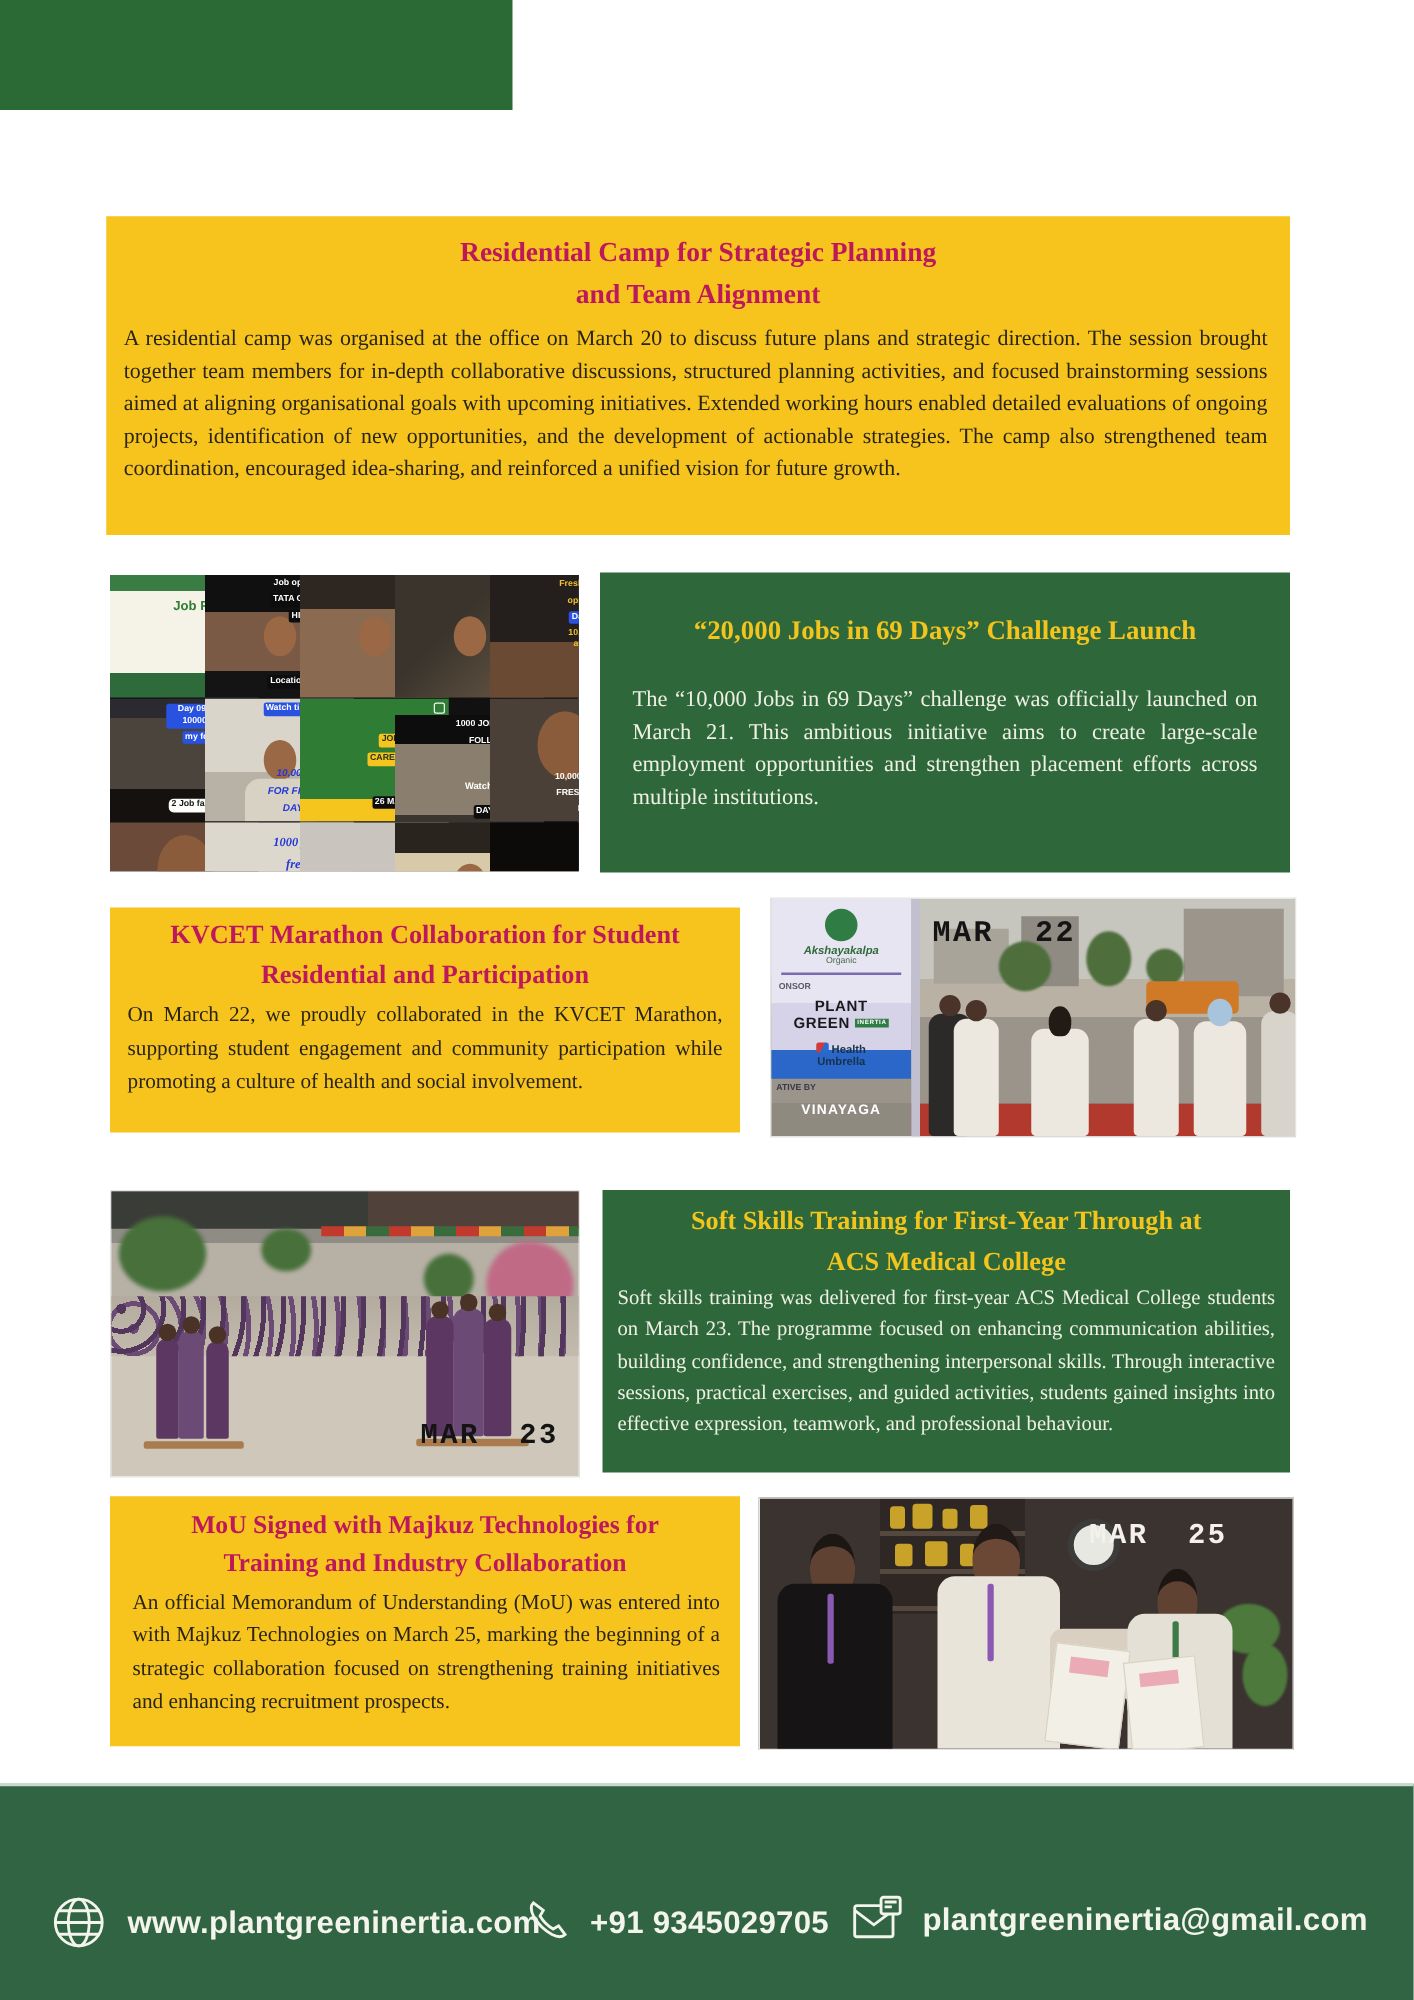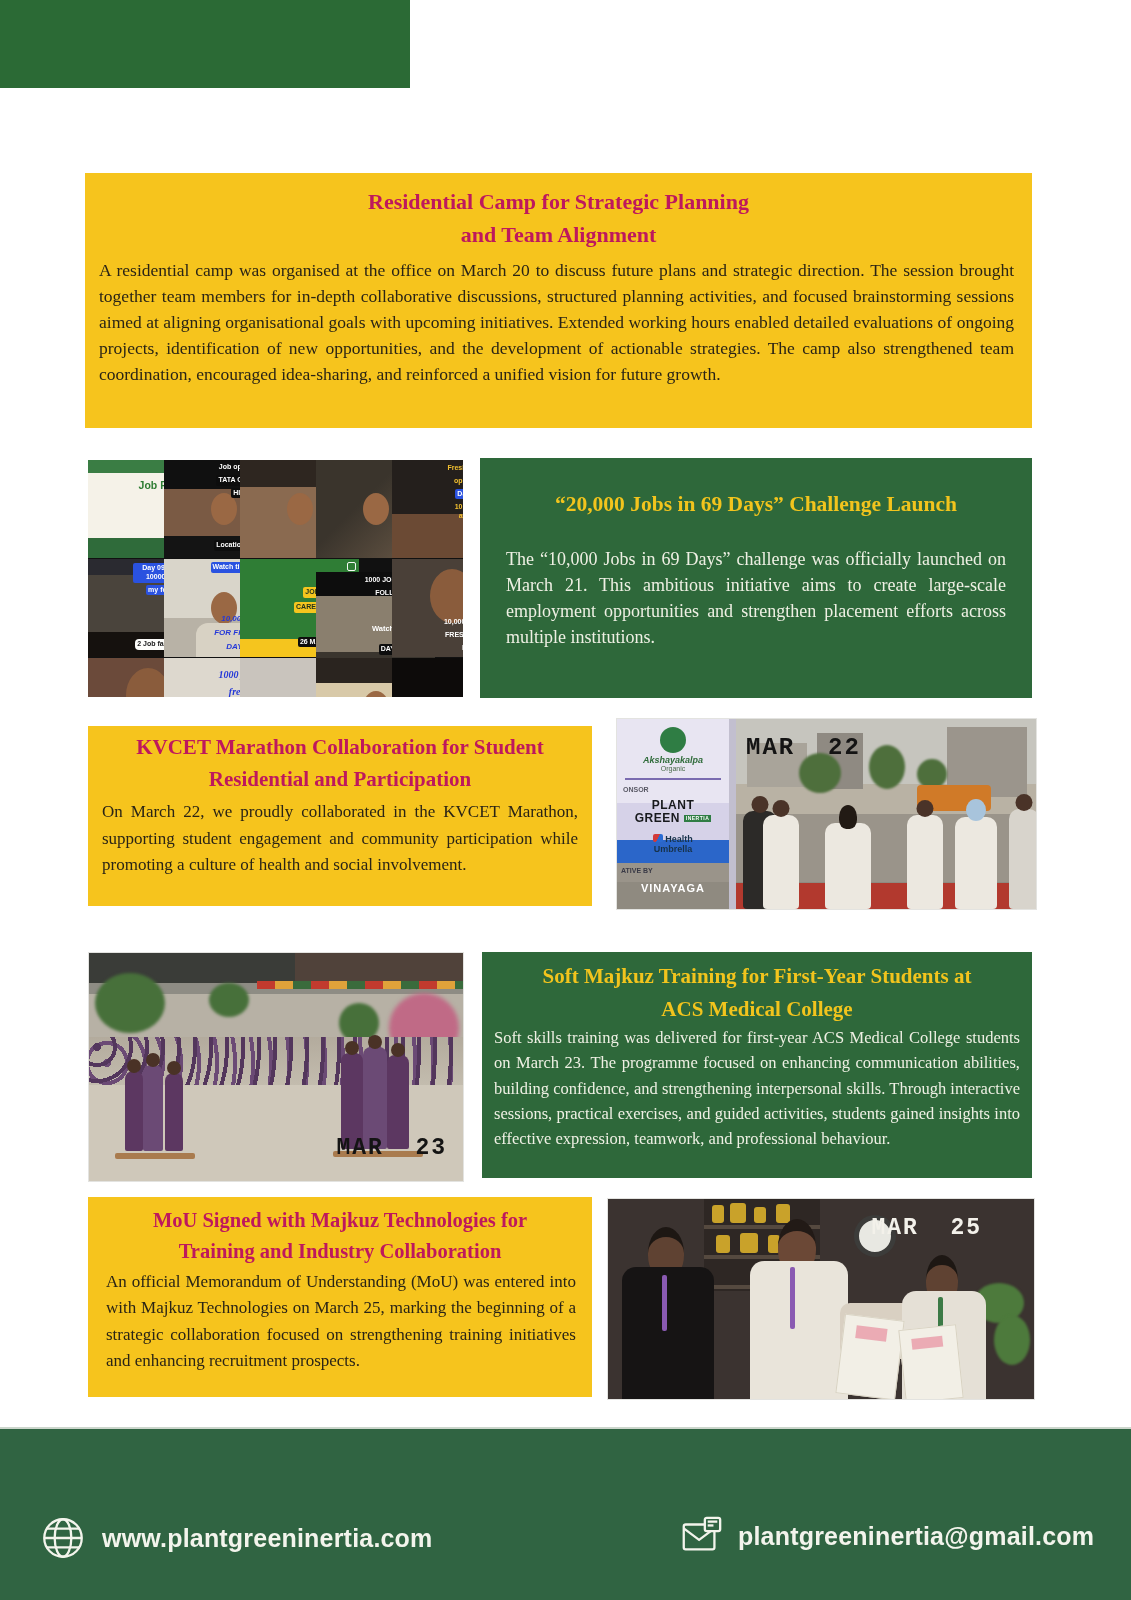--- a/index.html
+++ b/index.html
@@ -302,21 +302,21 @@
   <div class="plank" style="left:26px;top:200px;width:80px;"></div>
   <div class="member" style="left:252px;top:100px;width:22px;height:96px;"></div>
   <div class="member" style="left:274px;top:94px;width:24px;height:102px;background:#6b4a75;"></div>
   <div class="member" style="left:298px;top:102px;width:22px;height:94px;"></div>
   <div class="plank" style="left:244px;top:198px;width:90px;"></div>
   <div class="date-label d23">MAR  23</div>
 </div>
 
 <div id="gbox2" class="abs gbox">
   <div class="box-title t-yellow">
-    <div>Soft Majkuz Training for First-Year Students at</div>
+    <div>Soft Skills Training for First-Year Through at</div>
     <div>ACS Medical College</div>
   </div>
   <div class="box-body b-light">Soft skills training was delivered for first-year ACS Medical College students on March 23. The programme focused on enhancing communication abilities, building confidence, and strengthening interpersonal skills. Through interactive sessions, practical exercises, and guided activities, students gained insights into effective expression, teamwork, and professional behaviour.</div>
 </div>
 
 <div id="ybox3" class="abs ybox">
   <div class="box-title t-green">
     <div>MoU Signed with Majkuz Technologies for</div>
     <div>Training and Industry Collaboration</div>
   </div>
@@ -358,20 +358,26 @@
   <div class="f-item" style="left:38px;top:84px;">
     <svg class="f-icon" width="50" height="50" viewBox="0 0 24 24" fill="none" stroke="#f3f4ec" stroke-width="1.1">
       <circle cx="12" cy="12" r="9"></circle>
       <ellipse cx="12" cy="12" rx="4" ry="9"></ellipse>
       <line x1="3" y1="12" x2="21" y2="12"></line>
       <line x1="4.2" y1="7.5" x2="19.8" y2="7.5"></line>
       <line x1="4.2" y1="16.5" x2="19.8" y2="16.5"></line>
     </svg>
     <span class="f-text" style="margin-left:14px;">www.plantgreeninertia.com</span>
   </div>
+  <div class="f-item" style="left:418px;top:86px;">
+    <svg class="f-icon" width="42" height="46" viewBox="0 0 24 24" fill="none" stroke="#f3f4ec" stroke-width="1.3">
+      <path d="M5 3 C4 4,3.5 6,5 9 C7 12.5,10 15.5,13.5 17.5 C16.5 19,18.5 18.5,19.5 17.5 L16.5 13.5 L14 15 C11.5 13.5,9.5 11.5,8 9 L9.5 6.5 Z"></path>
+    </svg>
+    <span class="f-text" style="margin-left:12px;">+91 9345029705</span>
+  </div>
   <div class="f-item" style="left:678px;top:84px;">
     <svg class="f-icon" width="46" height="46" viewBox="0 0 24 24" fill="none" stroke="#f3f4ec" stroke-width="1.2">
       <rect x="3" y="6" width="16" height="13" rx="1"></rect>
       <path d="M3 8 L11 14 L19 8"></path>
       <rect x="14" y="2.5" width="8" height="7" rx="1" fill="#306442"></rect>
       <line x1="15.5" y1="4.5" x2="20.5" y2="4.5"></line>
       <line x1="15.5" y1="6.5" x2="18.5" y2="6.5"></line>
     </svg>
     <span class="f-text" style="margin-left:14px;">plantgreeninertia@gmail.com</span>
   </div>

